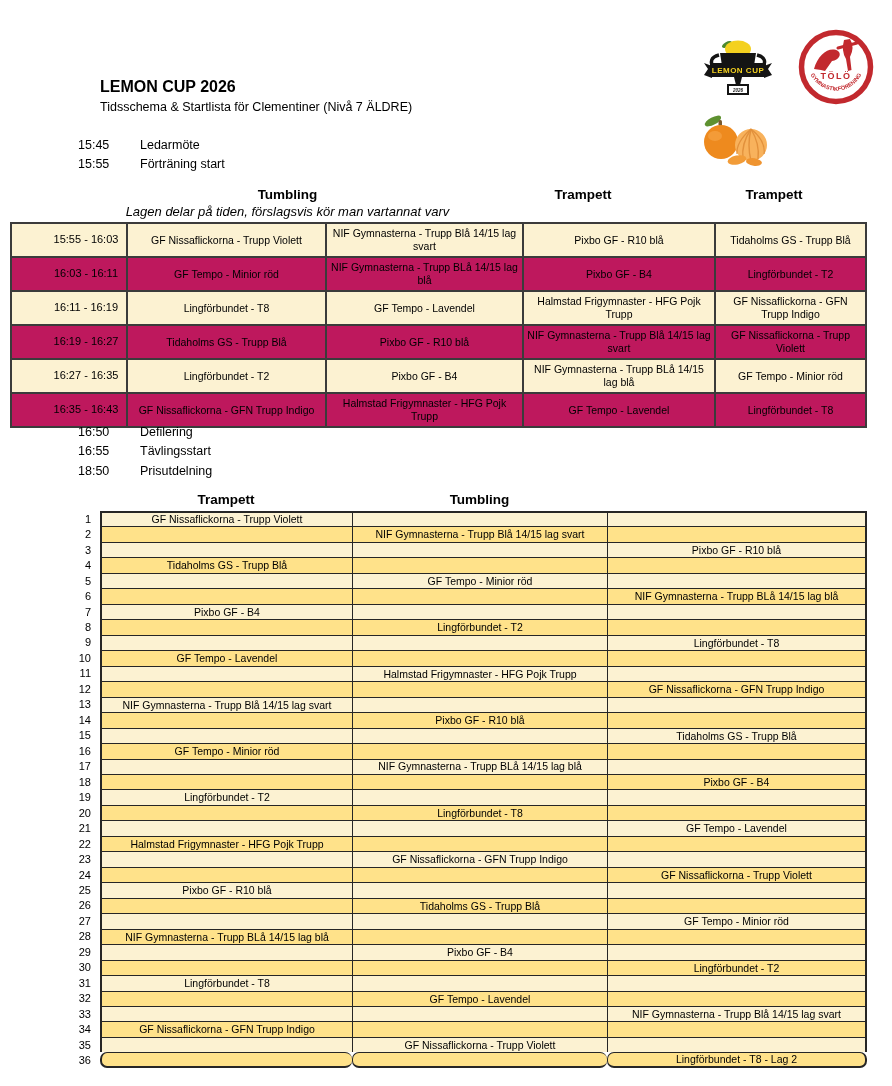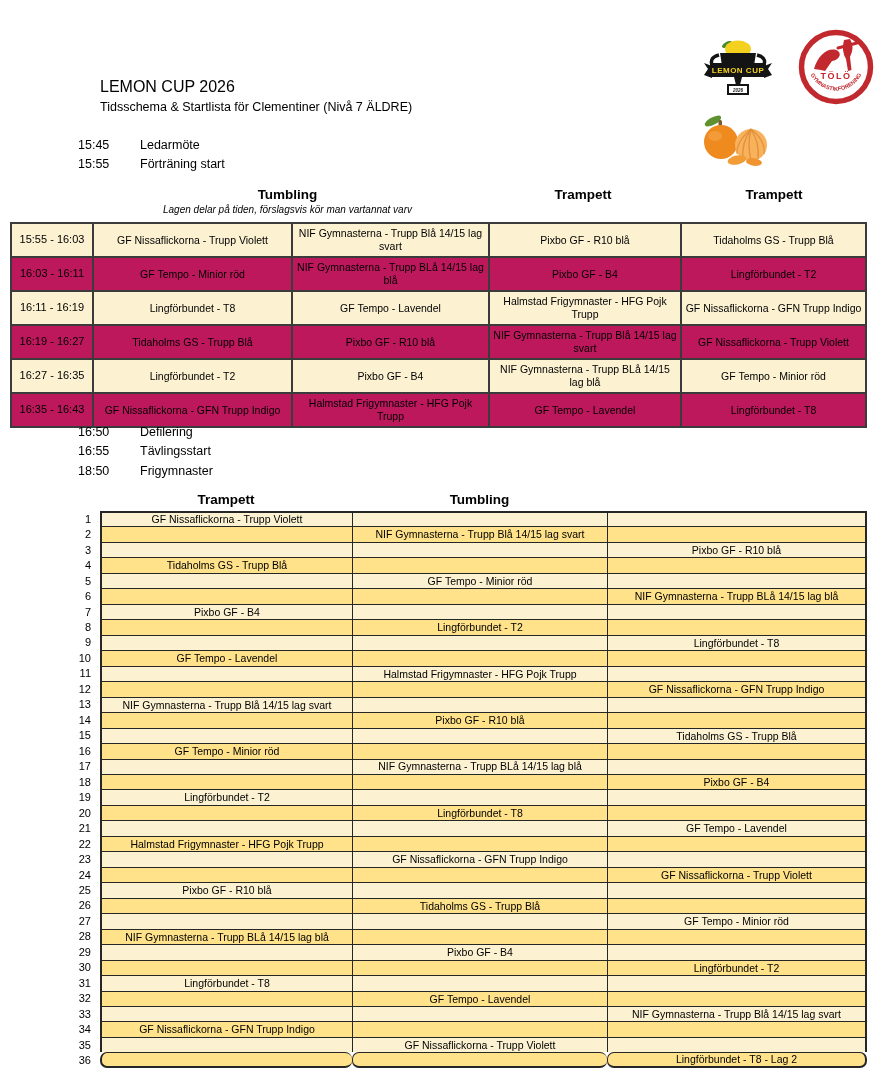--- a/index.html
+++ b/index.html
@@ -1,51 +1,51 @@
 <!DOCTYPE html>
 <html><head>
 <meta charset="utf-8">
 <style>
   html,body{margin:0;padding:0;background:#fff;}
   .page{position:relative;width:892px;height:1086px;background:#fff;overflow:hidden;
         font-family:"Liberation Sans","DejaVu Sans",sans-serif;color:#000;}
 
   
-  .doc-title{position:absolute;left:100px;top:78px;font-size:16px;font-weight:normal;}
+  .doc-title{position:absolute;left:100px;top:78px;font-size:16px;font-weight:bold;}
   .doc-subtitle{position:absolute;left:100px;top:100px;font-size:12.5px;}
 
   .logo{position:absolute;}
   #lemon-logo{left:700px;top:40px;}
   #tolo-logo{left:797px;top:28px;}
   #clementine{left:697px;top:110px;}
 
   
   .sched{position:absolute;left:38px;font-size:12.5px;}
   .sched .srow{display:flex;height:19.5px;align-items:center;margin-left:40px;}
   .sched .stime{width:62px;}
   #pre-sched{top:135px;}
   #mid-sched{top:422px;}
 
   
   .t1head{position:absolute;left:10px;top:187px;width:857px;}
   .t1head .labels{display:flex;font-weight:bold;font-size:13.5px;height:17px;}
-  .t1head .notes{display:flex;font-style:italic;font-size:10px;height:13px;}
+  .t1head .notes{display:flex;font-style:italic;font-size:13px;height:13px;}
   .t1head .hc{text-align:center;}
   .hx0{width:80px;} .hx1{width:395px;} .hx2{width:196px;} .hx3{width:186px;} .hx23{width:382px;margin-top:27px;}
 
   
   .t1{position:absolute;left:10px;top:222px;width:857px;border:2px solid #3B3B3B;
       box-sizing:border-box;background:#FCF2D2;}
   .t1row{display:flex;height:32px;}
   .t1row + .t1row{border-top:2px solid #3B3B3B;}
   .t1row.alt{background:#be185d;}
   .t1c{box-sizing:border-box;display:flex;align-items:center;justify-content:center;
        text-align:center;font-size:10.5px;line-height:1.2;padding:0 3px;}
   .t1c + .t1c{border-left:2px solid #3B3B3B;}
-  .t1c0{width:80px;font-size:11px;} .t1c1{width:199px;} .t1c2{width:197px;}
+  .t1c0{width:80px;font-size:11px;margin-left:34px;} .t1c1{width:199px;} .t1c2{width:197px;}
   .t1c3{width:192px;} .t1c4{flex:1;}
 
   
   .t2head{position:absolute;left:65px;top:492px;width:802px;display:flex;
           font-weight:bold;font-size:13.5px;height:17px;}
   .t2head .hc{text-align:center;}
   .w0{width:35px;} .w1{width:252px;} .w2{width:255px;} .w3{width:260px;margin-top:19px;}
 
   
   .t2{position:absolute;left:65px;top:511px;width:802px;height:557px;
@@ -193,21 +193,21 @@
     <div class="srow">
       <span class="stime">16:50</span>
       <span>Defilering</span>
     </div>
     <div class="srow">
       <span class="stime">16:55</span>
       <span>Tävlingsstart</span>
     </div>
     <div class="srow">
       <span class="stime">18:50</span>
-      <span>Frigymnaster</span>
+      <span>Prisutdelning</span>
     </div>
   </div>
 
   <div class="t2head">
     <div class="hc w0"></div>
     <div class="hc w1">Trampett</div>
     <div class="hc w2">Tumbling</div>
     <div class="hc w3">Fristående</div>
   </div>
 

